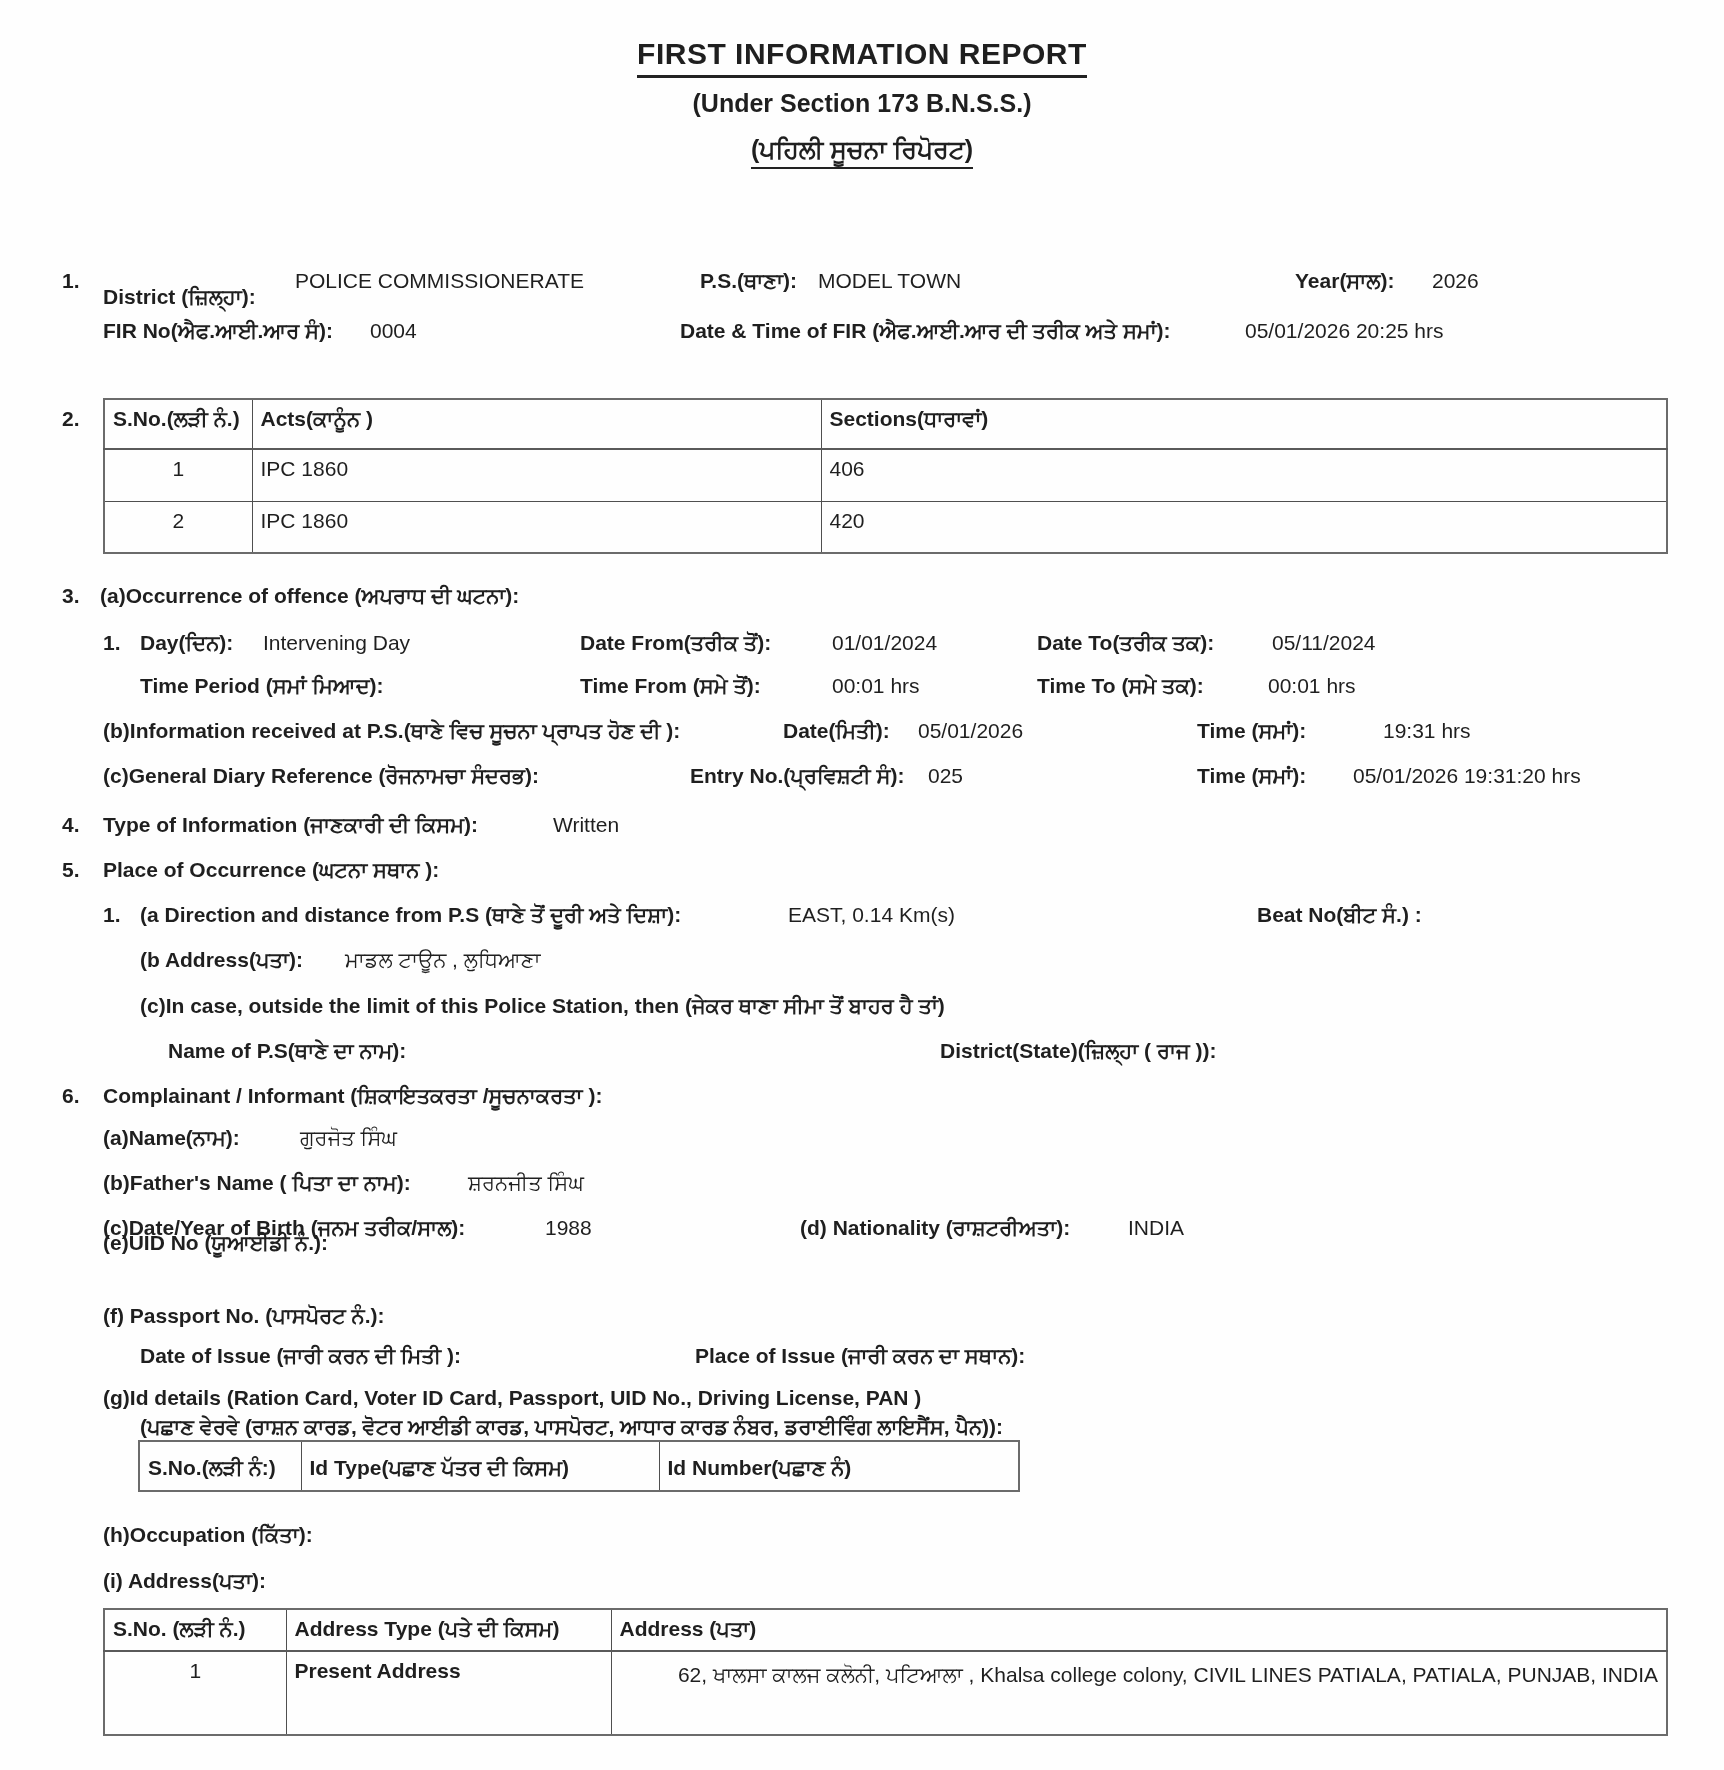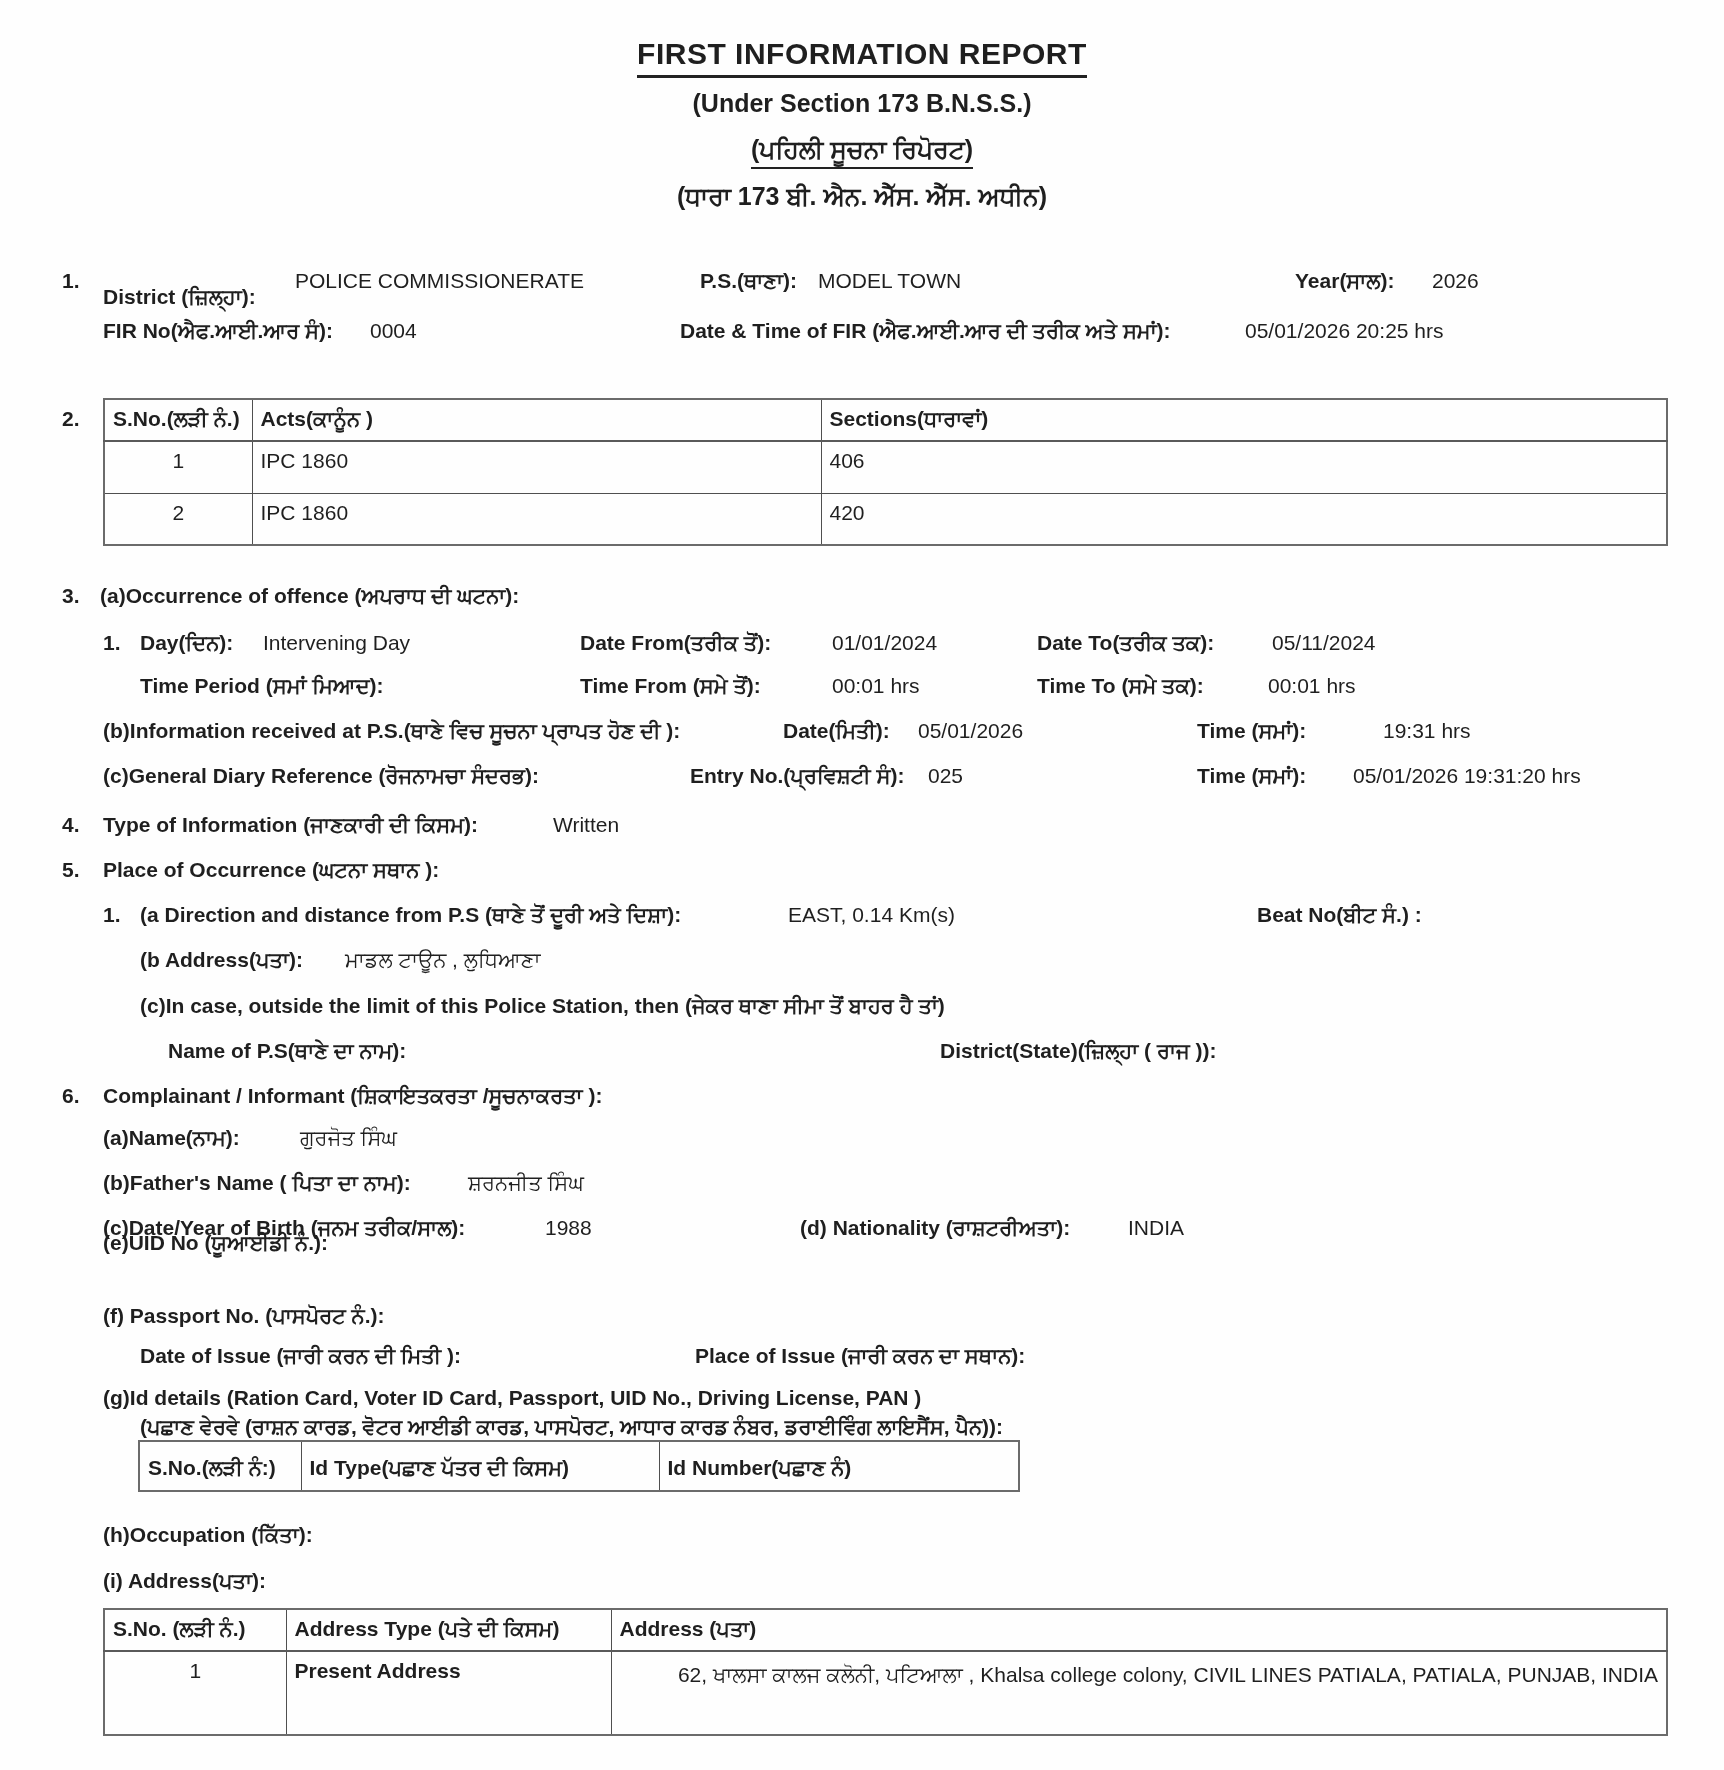--- a/index.html
+++ b/index.html
@@ -27,21 +27,20 @@
   .addr-cell{white-space:normal;line-height:1.55;text-align:right;}
 </style>
 </head>
 <body>
 
 <div id="page">
 
   <div class="t center title1" style="top:36px"><span class="ul">FIRST INFORMATION REPORT</span></div>
   <div class="t center title2" style="top:88px">(Under Section 173  B.N.S.S.)</div>
   <div class="t center title2" style="top:134px"><span class="ul" style="border-bottom-width:2px">(ਪਹਿਲੀ ਸੂਚਨਾ ਰਿਪੋਰਟ)</span></div>
-  <div class="t center title2" style="top:181px">(ਧਾਰਾ 173 ਬੀ. ਐਨ. ਐੱਸ. ਐੱਸ. ਅਧੀਨ)</div>
 
   <div class="t b" style="left:62px;top:268px">1.</div>
   <div class="t b" style="left:103px;top:284px">District (ਜ਼ਿਲ੍ਹਾ):</div>
   <div class="t" style="left:295px;top:268px">POLICE COMMISSIONERATE</div>
   <div class="t b" style="left:700px;top:268px">P.S.(ਥਾਣਾ):</div>
   <div class="t" style="left:818px;top:268px">MODEL TOWN</div>
   <div class="t b" style="left:1295px;top:268px">Year(ਸਾਲ):</div>
   <div class="t" style="left:1432px;top:268px">2026</div>
 
   <div class="t b" style="left:103px;top:318px">FIR No(ਐਫ.ਆਈ.ਆਰ ਸੰ):</div>
@@ -50,21 +49,21 @@
   <div class="t" style="left:1245px;top:318px">05/01/2026 20:25  hrs</div>
 
   <div class="t b" style="left:62px;top:406px">2.</div>
   <table class="tbl-outer" style="left:103px;top:398px;width:1563px">
     <colgroup>
         <col style="width:148px">
         <col style="width:569px">
         <col style="width:846px">
       </colgroup>
     <tbody>
-        <tr class="hdr-sep" style="height:42px">
+        <tr class="hdr-sep" style="height:50px">
       <th>S.No.(ਲੜੀ ਨੰ.)</th>
       <th>Acts(ਕਾਨੂੰਨ )</th>
       <th>Sections(ਧਾਰਾਵਾਂ)</th>
     </tr>
     <tr style="height:52px">
       <td class="cnum">1</td>
       <td>IPC 1860</td>
       <td>406</td>
     </tr>
     <tr style="height:52px">

